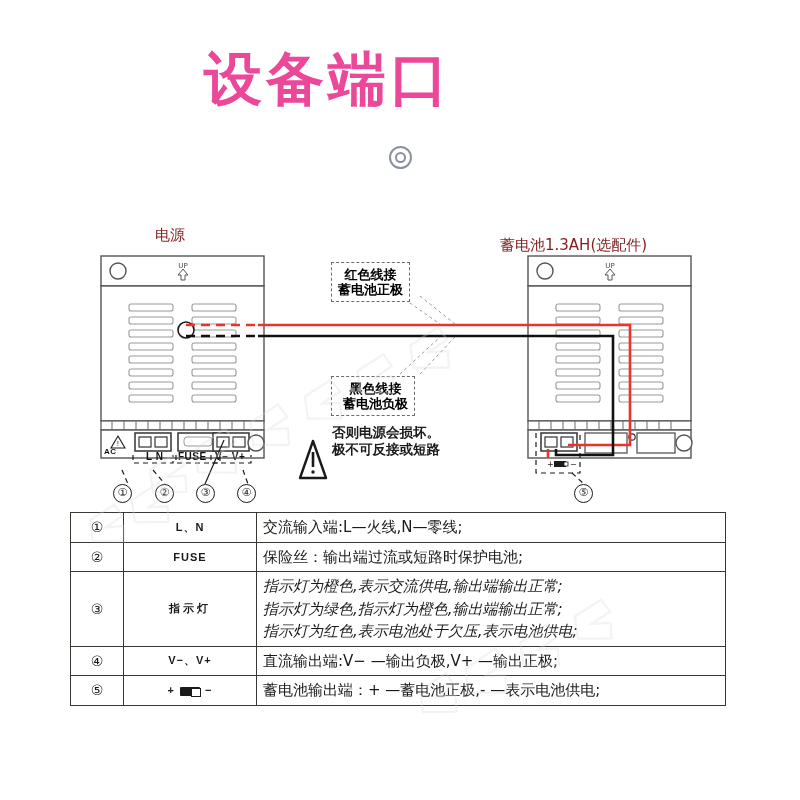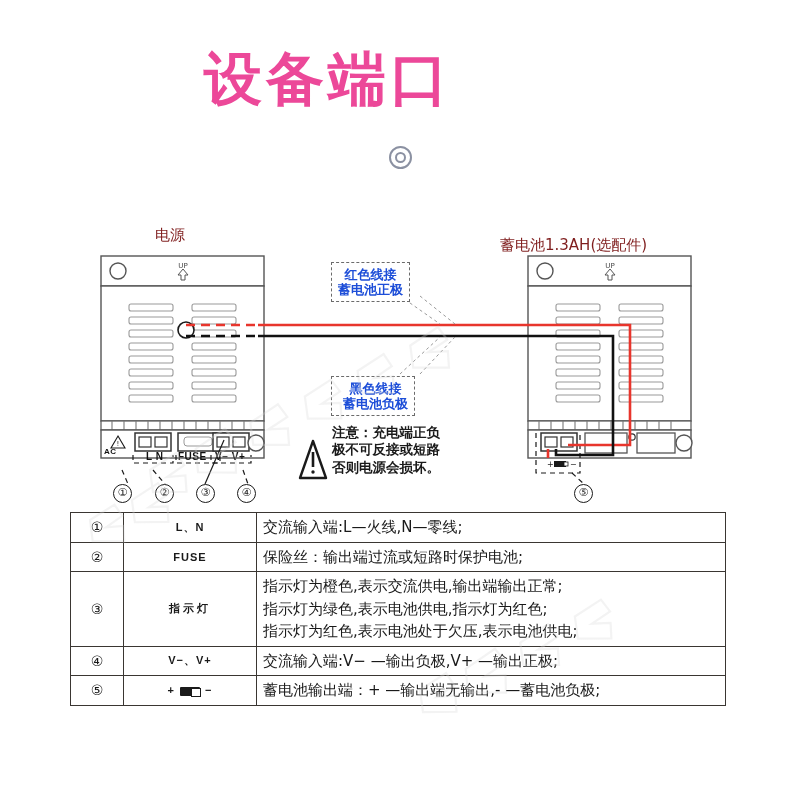--- a/index.html
+++ b/index.html
@@ -80,21 +80,21 @@
   
   .callout {
     position: absolute;
     border: 1px dashed #6b6b6b;
     padding: 4px 6px 3px 6px;
     font-family: "DejaVu Sans", sans-serif;
     font-size: 13px;
     font-weight: bold;
     line-height: 1.18;
     text-align: center;
-    color: #1d4ed8;
+    color: #000000;
     background: #ffffff;
     white-space: nowrap;
   }
   #callout-red   { top: 262px; left: 331px; }
   #callout-black { top: 376px; left: 331px; padding-left: 11px; }
 
   
   #warning-note {
     position: absolute;
     top: 424px;
@@ -174,21 +174,21 @@
   .col-term.cn {
     font-family: "DejaVu Sans", sans-serif;
     letter-spacing: 3px;
   }
   .col-desc {
     font-size: 15px;
     line-height: 1.5;
     padding-left: 10px;
   }
   .desc-line { white-space: nowrap; }
-  .row-tall .col-desc { padding-top: 5px; padding-bottom: 5px; }
+  .row-tall .col-desc { padding-top: 5px; padding-bottom: 5px; font-style: italic; }
 
   
   .batt-glyph {
     display: inline-block;
     width: 20px;
     height: 9px;
     background: #1a1a1a;
     position: relative;
     vertical-align: middle;
     margin: 0 5px;
@@ -399,23 +399,22 @@
 <div class="callout" id="callout-red">
   <div>红色线接</div>
   <div>蓄电池正极</div>
 </div>
 <div class="callout" id="callout-black">
   <div>黑色线接</div>
   <div>蓄电池负极</div>
 </div>
 
 <div id="warning-note">
-  <div>注意：充电端正负</div>
+  <div>否则电源会损坏。</div>
   <div>极不可反接或短路</div>
-  <div>否则电源会损坏。</div>
 </div>
 
 <div class="term-label" id="lbl-ac">AC</div>
 <div class="term-label" id="lbl-ln">L N</div>
 <div class="term-label" id="lbl-fuse">FUSE</div>
 <div class="term-label" id="lbl-vv">V− V+</div>
 
 <div class="circ-num" id="cn1">①</div>
 <div class="circ-num" id="cn2">②</div>
 <div class="circ-num" id="cn3">③</div>
@@ -436,38 +435,38 @@
       <td class="col-term">FUSE</td>
       <td class="col-desc">
         <div class="desc-line">保险丝：输出端过流或短路时保护电池;</div>
       </td>
     </tr>
     <tr class="row-tall">
       <td class="col-num">③</td>
       <td class="col-term cn">指示灯</td>
       <td class="col-desc">
         <div class="desc-line">指示灯为橙色,表示交流供电,输出端输出正常;</div>
-        <div class="desc-line">指示灯为绿色,表示电池供电,指示灯为红色;</div>
+        <div class="desc-line">指示灯为绿色,指示灯为橙色,输出端输出正常;</div>
         <div class="desc-line">指示灯为红色,表示电池处于欠压,表示电池供电;</div>
       </td>
     </tr>
     <tr>
       <td class="col-num">④</td>
       <td class="col-term">V−、V+</td>
       <td class="col-desc">
-        <div class="desc-line">交流输入端:V− —输出负极,V+ —输出正极;</div>
+        <div class="desc-line">直流输出端:V− —输出负极,V+ —输出正极;</div>
       </td>
     </tr>
     <tr>
       <td class="col-num">⑤</td>
       <td class="col-term">
         <span>+</span><span class="batt-glyph"></span><span>−</span>
       </td>
       <td class="col-desc">
-        <div class="desc-line">蓄电池输出端：+ —输出端无输出,- —蓄电池负极;</div>
+        <div class="desc-line">蓄电池输出端：+ —蓄电池正极,- —表示电池供电;</div>
       </td>
     </tr>
   </tbody>
 </table>
 
 <svg id="watermark" viewBox="0 0 800 800">
   <g fill="none" stroke="#d8d8d8" stroke-width="2.2">
     <g transform="translate(150,470) rotate(-18)">
       <path d="M0 0 l30 -8 l4 14 l-20 6 l18 4 l-4 16 l-32 -10 z"></path>
       <path d="M50 -6 l34 -10 l6 16 l-24 7 l20 5 l-5 17 l-36 -12 z"></path>

